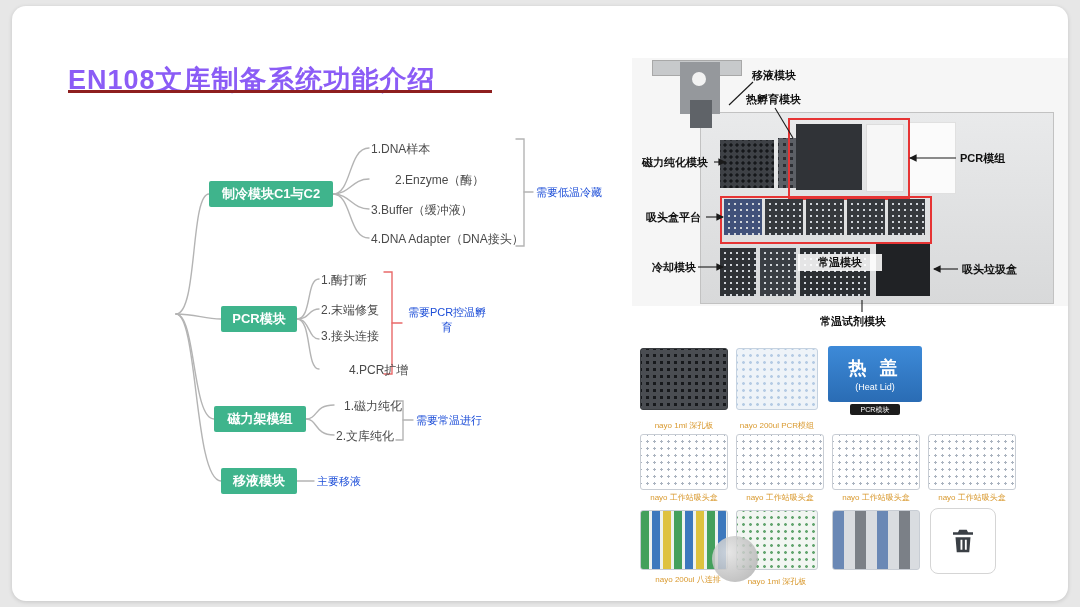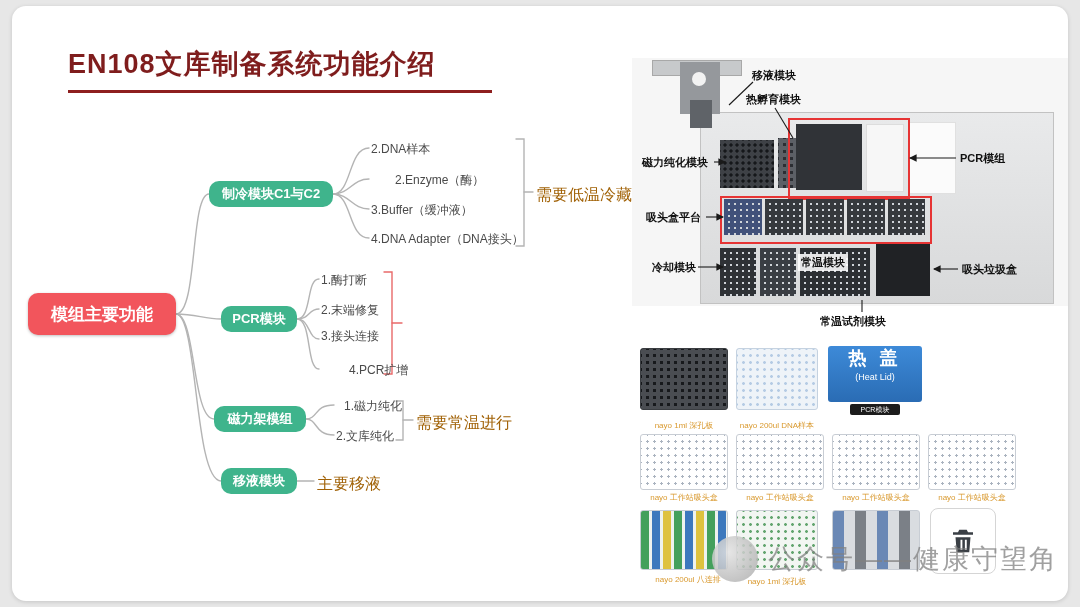--- a/index.html
+++ b/index.html
@@ -1,55 +1,55 @@
 <!DOCTYPE html>
 <html><head>
 <meta charset="utf-8">
 <style>
   html,body{margin:0;padding:0;}
   body{font-family:"Liberation Sans","DejaVu Sans",sans-serif;}
   .stage{position:relative;width:1080px;height:607px;background:#e7e7e7;overflow:hidden;}
   .slide{position:absolute;left:12px;top:6px;width:1056px;height:595px;background:#ffffff;border-radius:14px;box-shadow:0 1px 4px rgba(0,0,0,.15);}
-  .title{position:absolute;left:56px;top:40px;font-size:27px;font-weight:800;color:#7f1d1d;letter-spacing:1px;white-space:nowrap;}
+  .title{position:absolute;left:56px;top:56px;font-size:27px;font-weight:800;color:#8b5cf6;letter-spacing:1px;white-space:nowrap;text-decoration:underline;}
   .title-underline{position:absolute;left:56px;top:84px;width:424px;height:3px;background:#8e1f1f;}
 
   
   .mm-svg{position:absolute;left:0;top:0;pointer-events:none;}
-  .node{position:absolute;display:flex;align-items:center;justify-content:center;color:#fff;border-radius:10px;text-align:center;}
+  .node{position:absolute;display:flex;align-items:center;justify-content:center;color:#fff;border-radius:2px;text-align:center;}
   .root{background:#f2555c;font-size:17px;font-weight:700;box-shadow:0 1px 3px rgba(0,0,0,.25);}
   .branch{background:#3fb48c;font-size:13px;font-weight:600;}
   .mm-item{position:absolute;font-size:12px;color:#4a4a4a;white-space:nowrap;}
-  .mm-note{position:absolute;font-size:16px;color:#a16207;}
+  .mm-note{position:absolute;font-size:11px;color:#1d4ed8;}
   .mm-note.center{text-align:center;}
 
   
   .equip{position:absolute;left:620px;top:52px;width:436px;height:282px;}
   .photo-bg{position:absolute;left:0;top:0;width:436px;height:248px;background:#f6f6f6;}
   .deck{position:absolute;left:68px;top:54px;width:352px;height:190px;background:linear-gradient(#e9eaeb,#d8d9da);border:1px solid #c2c2c2;}
   .arm-rail{position:absolute;left:20px;top:2px;width:88px;height:14px;background:#c7c9cb;border:1px solid #a8a8a8;}
   .arm-column{position:absolute;left:48px;top:4px;width:40px;height:52px;background:#95989c;}
   .arm-head{position:absolute;left:58px;top:42px;width:22px;height:28px;background:#5f6368;}
   .arm-circle{position:absolute;left:60px;top:14px;width:14px;height:14px;background:#f2f2f2;border-radius:50%;}
   .mod{position:absolute;}
   .dots-dark{background-color:#3e4146;background-image:radial-gradient(circle,#15171a 1.5px,transparent 1.7px);background-size:6px 6px;background-position:2px 2px;}
   .dots-metal{background-color:#5c6066;background-image:radial-gradient(circle,#2b2e33 1.5px,transparent 1.7px);background-size:7px 7px;background-position:3px 3px;}
   .dots-white{background-image:radial-gradient(circle,#cfd3d8 1.2px,transparent 1.4px);background-size:6px 6px;background-position:2px 2px;}
   .redbox{position:absolute;border:2px solid #e63434;}
   .eq-label{position:absolute;font-size:11px;font-weight:700;color:#111;white-space:nowrap;}
-  .eq-label.on-deck{background:rgba(255,255,255,.88);padding:1px 3px;}
+  .eq-label.on-deck{background:rgba(255,255,255,.88);padding:1px 20px;}
   .eq-svg{position:absolute;left:0;top:0;pointer-events:none;}
 
   
   .labware{position:absolute;left:618px;top:336px;width:438px;height:256px;}
   .lw{position:absolute;border-radius:3px;border:1px solid #c8cdd4;box-sizing:border-box;}
   .lw-cap{position:absolute;font-size:8px;color:#d9992e;text-align:center;white-space:nowrap;}
   .deepwell-dark{background-color:#4a4d52;background-image:radial-gradient(circle,#17191c 1.6px,transparent 1.8px);background-size:7px 7px;background-position:3px 3px;border-color:#3a3d41;}
   .pcr-plate{background-color:#eef3f8;background-image:radial-gradient(circle,#b5cbe4 1.3px,transparent 1.5px);background-size:7px 7px;background-position:3px 3px;border-color:#c5d2e0;}
   .tip-box{background-color:#ffffff;background-image:radial-gradient(circle,#aab3bf 1.2px,transparent 1.4px);background-size:7px 7px;background-position:3px 3px;}
-  .heat-lid{background:linear-gradient(#3d8ad8,#2a6cb4);border:none;display:flex;flex-direction:column;align-items:center;color:#fff;}
+  .heat-lid{background:linear-gradient(#3d8ad8,#2a6cb4);border:none;display:flex;flex-direction:column;align-items:center;justify-content:center;color:#fff;}
   .heat-lid .hl-title{font-size:18px;font-weight:700;letter-spacing:4px;}
   .heat-lid .hl-sub{font-size:9px;margin-top:2px;}
   .hl-cap{position:absolute;background:#1c1c1c;color:#fff;font-size:7px;text-align:center;line-height:11px;border-radius:2px;}
   .strip-tubes{background:repeating-linear-gradient(90deg,#44a05c 0 8px,#eef2ee 8px 11px,#3c78bd 11px 19px,#eef2ee 19px 22px,#dec23f 22px 30px,#eef2ee 30px 33px);}
   .deepwell-green{background-color:#f2f6f2;background-image:radial-gradient(circle,#63a56f 1.3px,transparent 1.5px);background-size:7px 7px;background-position:3px 3px;}
   .plate-blue-gray{background:repeating-linear-gradient(90deg,#6a88b5 0 11px,#d9dce0 11px 22px,#7b8087 22px 33px,#d9dce0 33px 44px);}
   .trash-tile{background:#fff;border-radius:8px;border:1px solid #d5d5d5;display:flex;align-items:center;justify-content:center;}
 
   
   .watermark{position:absolute;left:700px;top:530px;display:flex;align-items:center;gap:10px;z-index:20;}
@@ -86,36 +86,36 @@
         <path d="M512,186 L521,186"></path>
         <path d="M384,395 L391,395 L391,434 L384,434"></path>
         <path d="M391,414 L401,414"></path>
       </g>
       <g fill="none" stroke="#e96a6a" stroke-width="1.4" stroke-linecap="round">
         <path d="M372,266 L380,266 L380,368 L372,368"></path>
         <path d="M380,317 L390,317"></path>
       </g>
     </svg>
 
-    <div class="node root" style="left:16px;top:287px;width:148px;height:42px;">模组主要功能</div>
     <div class="node branch" style="left:197px;top:175px;width:124px;height:26px;">制冷模块C1与C2</div>
     <div class="node branch" style="left:209px;top:300px;width:76px;height:26px;">PCR模块</div>
     <div class="node branch" style="left:202px;top:400px;width:92px;height:26px;">磁力架模组</div>
     <div class="node branch" style="left:209px;top:462px;width:76px;height:26px;">移液模块</div>
 
-    <div class="mm-item" style="left:359px;top:135px;">2.DNA样本</div>
+    <div class="mm-item" style="left:359px;top:135px;">1.DNA样本</div>
     <div class="mm-item" style="left:359px;top:166px;margin-left:24px;">2.Enzyme（酶）</div>
     <div class="mm-item" style="left:359px;top:196px;">3.Buffer（缓冲液）</div>
     <div class="mm-item" style="left:359px;top:225px;">4.DNA Adapter（DNA接头）</div>
     <div class="mm-note" style="left:524px;top:179px;">需要低温冷藏</div>
 
     <div class="mm-item" style="left:309px;top:266px;">1.酶打断</div>
     <div class="mm-item" style="left:309px;top:296px;">2.末端修复</div>
     <div class="mm-item" style="left:309px;top:322px;text-align:center;">3.接头连接</div>
     <div class="mm-item" style="left:309px;top:356px;margin-left:28px;">4.PCR扩增</div>
+    <div class="mm-note center" style="left:391px;top:299px;width:88px;">需要PCR控温孵育</div>
 
     <div class="mm-item" style="left:332px;top:392px;">1.磁力纯化</div>
     <div class="mm-item" style="left:324px;top:422px;">2.文库纯化</div>
     <div class="mm-note" style="left:404px;top:407px;">需要常温进行</div>
 
     <div class="mm-note" style="left:305px;top:468px;">主要移液</div>
 
     <div class="equip">
       <div class="photo-bg"></div>
       <div class="deck"></div>
@@ -177,21 +177,21 @@
     <div class="labware">
 
       <div class="lw deepwell-dark" style="left:10px;top:6px;width:88px;height:62px;"></div>
       <div class="lw pcr-plate" style="left:106px;top:6px;width:82px;height:62px;"></div>
       <div class="lw heat-lid" style="left:198px;top:4px;width:94px;height:56px;">
         <span class="hl-title">热 盖</span>
         <span class="hl-sub">(Heat Lid)</span>
       </div>
       <div class="hl-cap" style="left:220px;top:62px;width:50px;height:11px;">PCR模块</div>
       <div class="lw-cap" style="left:10px;top:78px;width:88px;">nayo 1ml 深孔板</div>
-      <div class="lw-cap" style="left:106px;top:78px;width:82px;">nayo 200ul DNA样本</div>
+      <div class="lw-cap" style="left:106px;top:78px;width:82px;">nayo 200ul PCR模组</div>
 
       <div class="lw tip-box" style="left:10px;top:92px;width:88px;height:56px;"></div>
       <div class="lw tip-box" style="left:106px;top:92px;width:88px;height:56px;"></div>
       <div class="lw tip-box" style="left:202px;top:92px;width:88px;height:56px;"></div>
       <div class="lw tip-box" style="left:298px;top:92px;width:88px;height:56px;"></div>
       <div class="lw-cap" style="left:10px;top:150px;width:88px;">nayo 工作站吸头盒</div>
       <div class="lw-cap" style="left:106px;top:150px;width:88px;">nayo 工作站吸头盒</div>
       <div class="lw-cap" style="left:202px;top:150px;width:88px;">nayo 工作站吸头盒</div>
       <div class="lw-cap" style="left:298px;top:150px;width:88px;">nayo 工作站吸头盒</div>
 
@@ -202,17 +202,16 @@
         <svg width="30" height="30" viewBox="0 0 24 24">
           <path fill="#3a3f45" d="M9 3h6l1 2h4v2H4V5h4l1-2zm-3 6h12l-1 12H7L6 9zm4 2v8h1.5v-8H10zm3.5 0v8H15v-8h-1.5z"></path>
         </svg>
       </div>
       <div class="lw-cap" style="left:14px;top:232px;width:88px;">nayo 200ul 八连排</div>
       <div class="lw-cap" style="left:106px;top:234px;width:82px;">nayo 1ml 深孔板</div>
     </div>
 
     <div class="watermark">
       <div class="wm-logo"></div>
-      <div class="wm-text">公众号——健康守望角</div>
     </div>
 
   </div>
 </div>
 
 </body></html>

